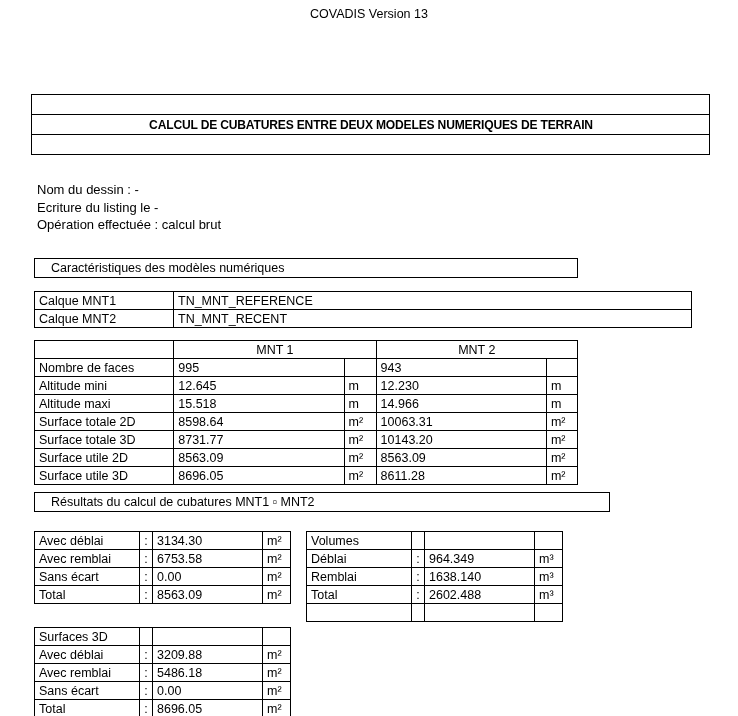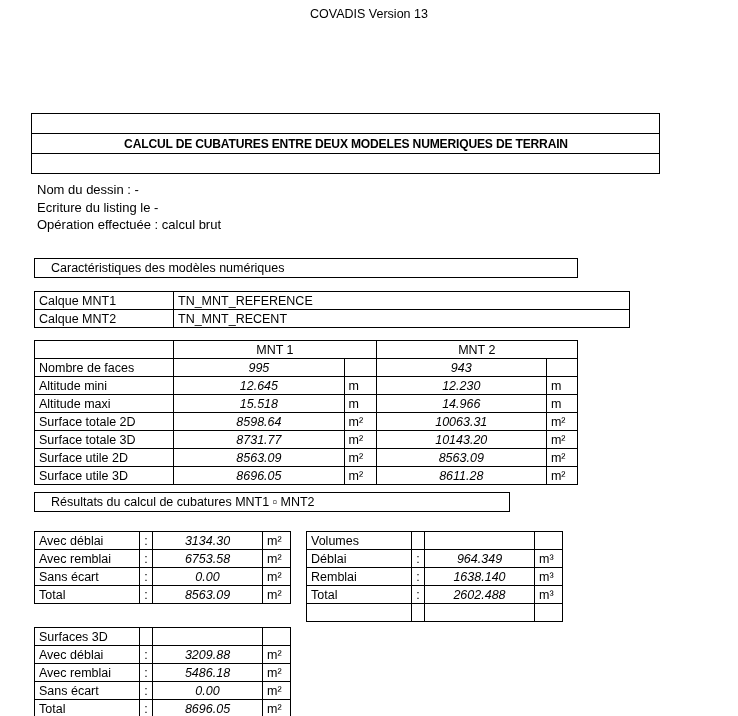--- a/index.html
+++ b/index.html
@@ -37,50 +37,50 @@
   .tbl td {
     border: 1px solid #000000;
     padding: 0 4px;
     height: 17px;
     line-height: 16px;
     font-size: 12.5px;
     white-space: nowrap;
     overflow: hidden;
     vertical-align: middle;
   }
-  td.num   { text-align: center; font-style: italic; }
+  td.num   { text-align: left; }
   td.ctr   { text-align: center; }
 
   
-  #title-banner { left: 31px; top: 113px; width: 629px; }
+  #title-banner { left: 31px; top: 94px; width: 679px; }
   #title-banner td { height: 19px; }
   #title-banner td.banner-title {
     text-align: center;
     font-weight: bold;
     font-size: 13px;
     letter-spacing: -0.2px;
     transform: scaleX(0.93);
   }
 
   
   .info-lines {
     position: absolute;
     left: 37px;
     top: 181px;
     line-height: 17.5px;
     font-size: 13px;
   }
 
   
   #carac-bar   { left: 34px; top: 258px; width: 544px; }
-  #results-bar { left: 34px; top: 492px; width: 476px; }
+  #results-bar { left: 34px; top: 492px; width: 576px; }
   #carac-bar td, #results-bar td { height: 18px; padding-left: 16px; }
 
   
-  #calque-table { left: 34px; top: 291px; width: 596px; }
+  #calque-table { left: 34px; top: 291px; width: 658px; }
 
   
   #mnt-table { left: 34px; top: 340px; width: 544px; }
   #mnt-table td { height: 17px; }
 
   
   #surf2d-table { left: 34px; top: 531px; width: 256px; }
   #vol-table    { left: 300px; top: 531px; width: 256px; margin-left: 6px; }
 
   

